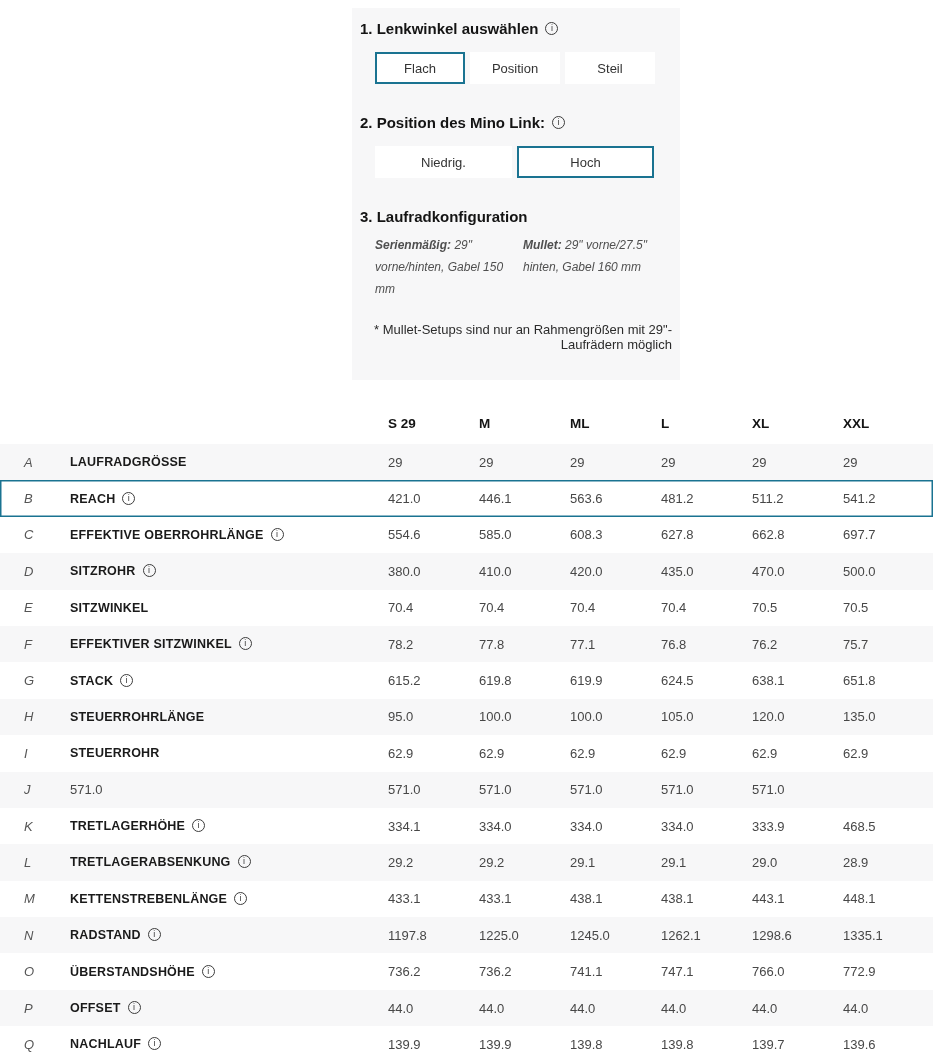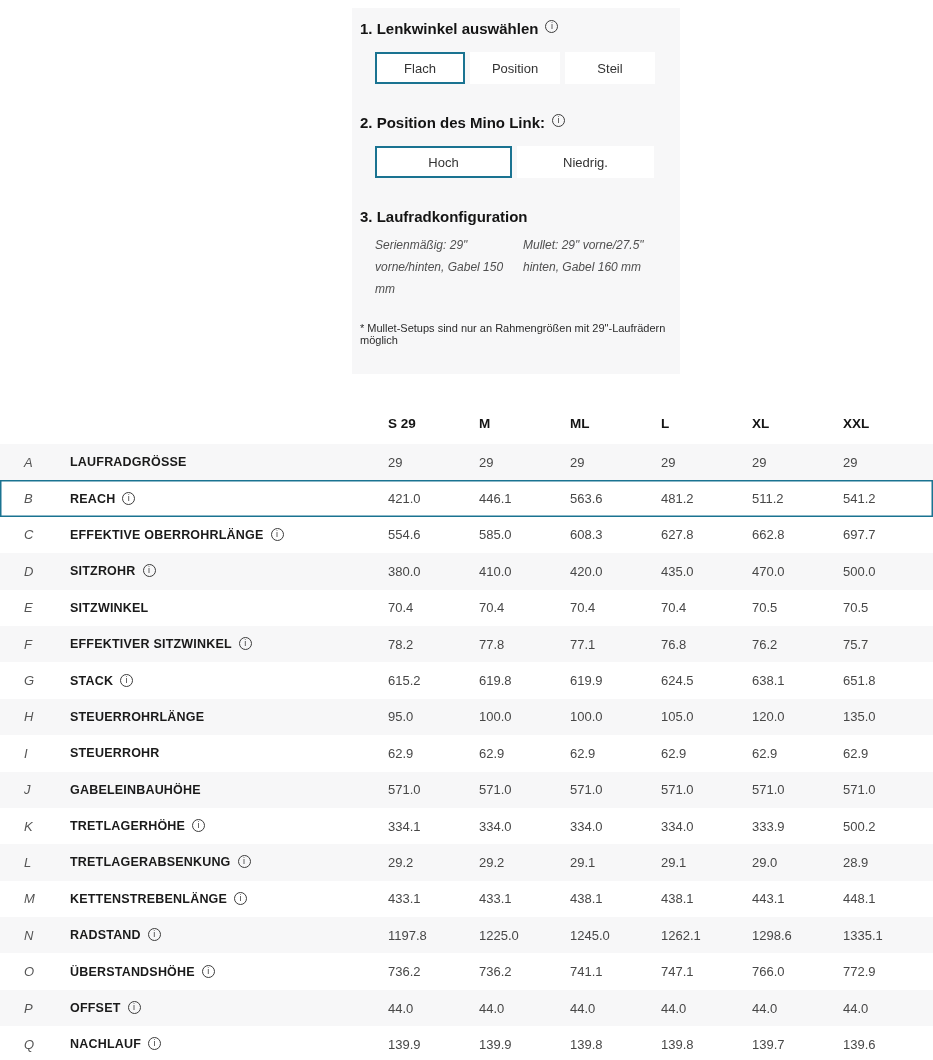--- a/index.html
+++ b/index.html
@@ -19,21 +19,21 @@
 
   
   .panel {
     position: absolute;
     left: 352px; top: 8px;
     width: 328px;
     background: var(--panel-bg);
     padding: 12px 8px 12px 6px;
   }
   .section-title {
-    display: flex; align-items: flex-start; gap: 7px;
+    display: flex; align-items: center; gap: 7px;
     font-size: 15px; font-weight: bold; color: #141414;
     margin: 0 0 0 2px;
   }
   .section-title.mt { margin-top: 30px; }
   .options {
     display: flex; gap: 5px;
     margin: 15px 0 0 17px;
   }
   .opt {
     width: 90px; height: 32px;
@@ -50,24 +50,24 @@
   .descs {
     display: flex; gap: 10px;
     margin: 9px 0 0 17px;
   }
   .desc {
     width: 138px;
     font-style: italic;
     font-size: 12px; color: #4f4f4f;
     line-height: 22px;
   }
-  .desc .lead { font-weight: normal; font-style: italic; }
+  .desc .lead { font-weight: bold; font-style: italic; }
   .footnote {
     margin: 22px 0 16px 2px;
-    font-size: 11px; color: #2b2b2b;
+    font-size: 13px; color: #2b2b2b; text-align: right;
   }
 
   
   .info {
     display: inline-flex; align-items: center; justify-content: center;
     width: 13px; height: 13px; flex: 0 0 13px;
     border: 1px solid #3c3c3c; border-radius: 50%;
     font-size: 9px; font-weight: normal; font-style: normal;
     color: #3c3c3c; line-height: 1;
     cursor: pointer;
@@ -110,22 +110,22 @@
       <button class="opt selected">Flach</button>
       <button class="opt">Position</button>
       <button class="opt">Steil</button>
     </div>
 
   <div class="section-title mt">
     <span>2. Position des Mino Link:</span>
     <span class="info">i</span>
   </div>
   <div class="options">
+      <button class="opt wide">Niedrig.</button>
       <button class="opt selected wide">Hoch</button>
-      <button class="opt wide">Niedrig.</button>
     </div>
 
   <div class="section-title mt">
     <span>3. Laufradkonfiguration</span>
   </div>
 
   <div class="descs">
     <div class="desc">
       <span class="lead">Serienmäßig:</span>
       <span>29" vorne/hinten, Gabel 150 mm</span>
@@ -259,42 +259,39 @@
     </span>
   <span class="cell val">62.9</span>
         <span class="cell val">62.9</span>
         <span class="cell val">62.9</span>
         <span class="cell val">62.9</span>
         <span class="cell val">62.9</span>
         <span class="cell val">62.9</span>
       </div>
       <div class="geo-row shade">
     <span class="cell letter">J</span>
-    <span class="cell label">
-      <span class="label-text">GABELEINBAUHÖHE</span>
-    </span>
   <span class="cell val">571.0</span>
         <span class="cell val">571.0</span>
         <span class="cell val">571.0</span>
         <span class="cell val">571.0</span>
         <span class="cell val">571.0</span>
         <span class="cell val">571.0</span>
       </div>
       <div class="geo-row">
     <span class="cell letter">K</span>
     <span class="cell label">
       <span class="label-text">TRETLAGERHÖHE</span>
     <span class="info">i</span>
         </span>
   <span class="cell val">334.1</span>
         <span class="cell val">334.0</span>
         <span class="cell val">334.0</span>
         <span class="cell val">334.0</span>
         <span class="cell val">333.9</span>
-        <span class="cell val">500.2</span>
+        <span class="cell val">468.5</span>
       </div>
       <div class="geo-row shade">
     <span class="cell letter">L</span>
     <span class="cell label">
       <span class="label-text">TRETLAGERABSENKUNG</span>
     <span class="info">i</span>
         </span>
   <span class="cell val">29.2</span>
         <span class="cell val">29.2</span>
         <span class="cell val">29.1</span>

